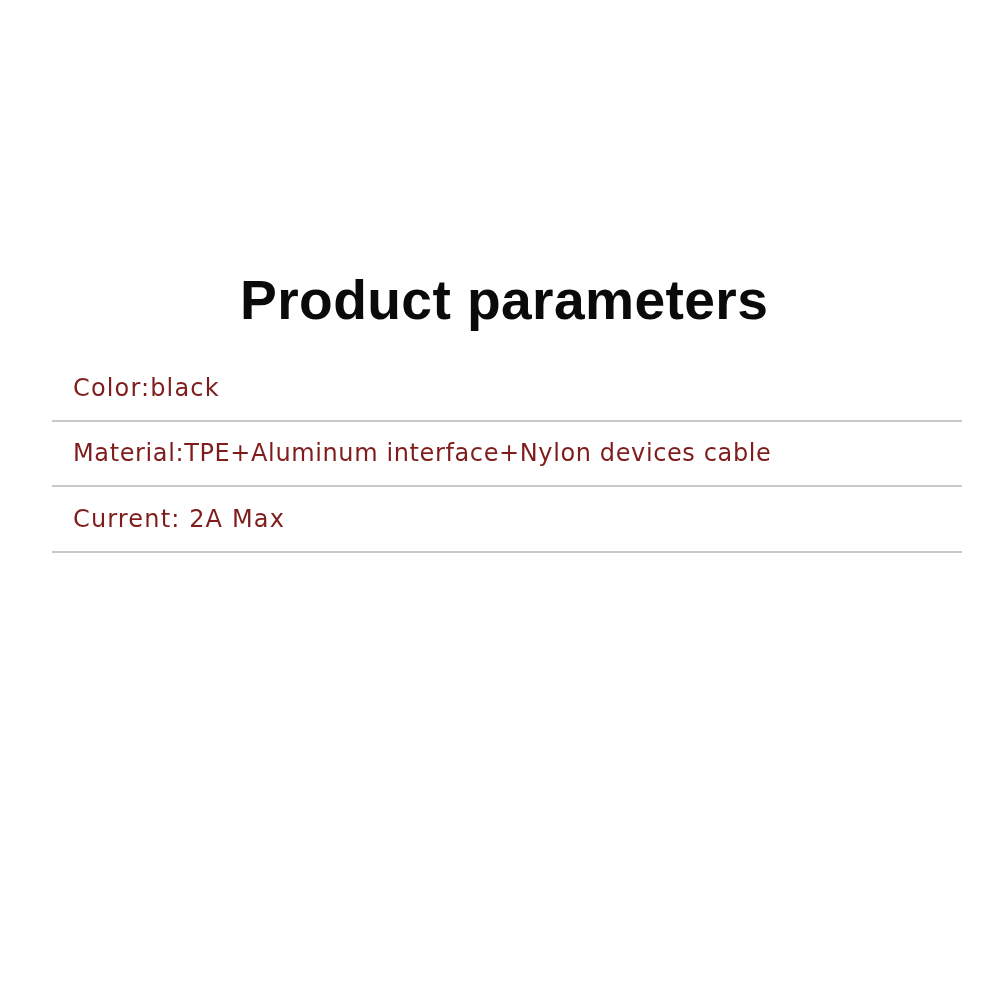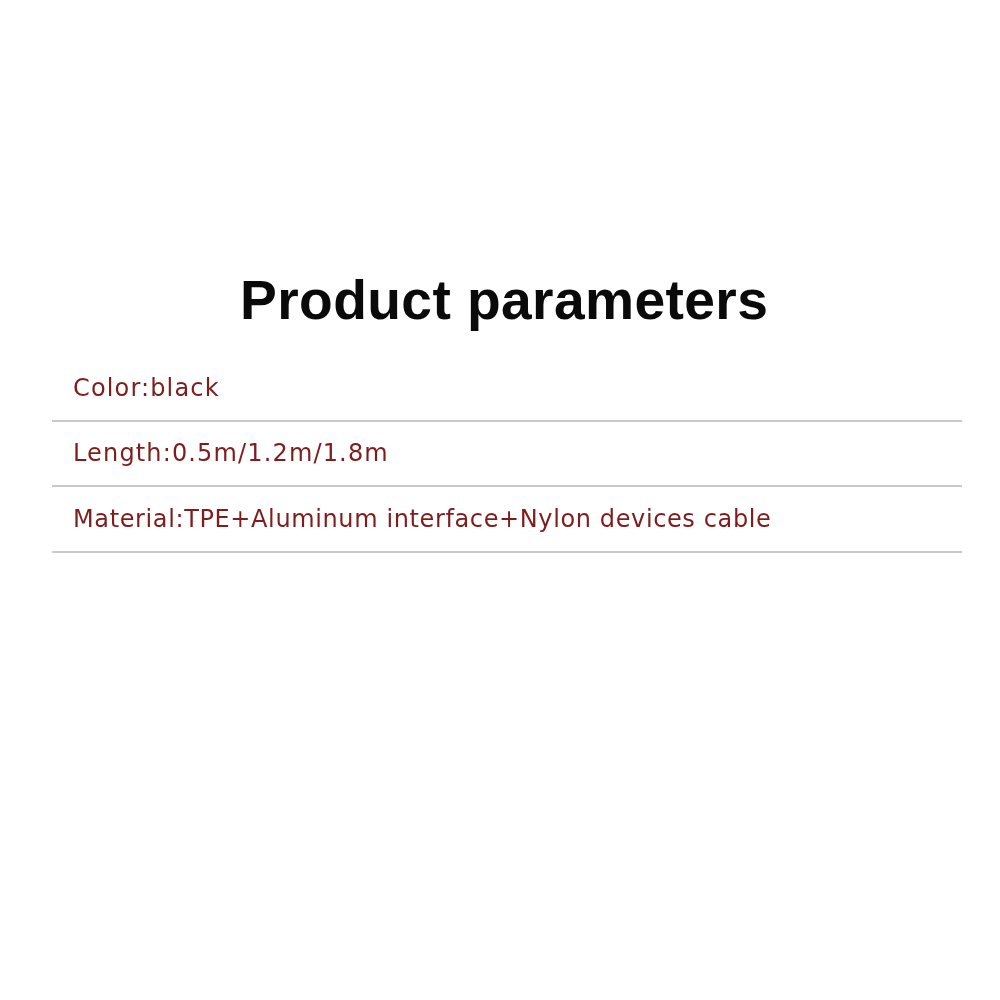--- a/index.html
+++ b/index.html
@@ -84,24 +84,24 @@
   <div class="title-wrap">
     <h1 class="page-title">Product parameters</h1>
   </div>
 
   <div class="spec-table">
 
     <div class="spec-row">
       <span class="spec-text">Color:black</span>
     </div>
 
-    <div class="spec-row">
-      <span class="spec-text">Length:0.5m/1.2m/1.8m</span>
-    </div>
 
     <div class="spec-row long">
       <span class="spec-text">Material:TPE+Aluminum interface+Nylon devices cable</span>
     </div>
 
+    <div class="spec-row">
+      <span class="spec-text">Current: 2A Max</span>
+    </div>
 
 
   </div>
 </div>
 
 </body></html>

